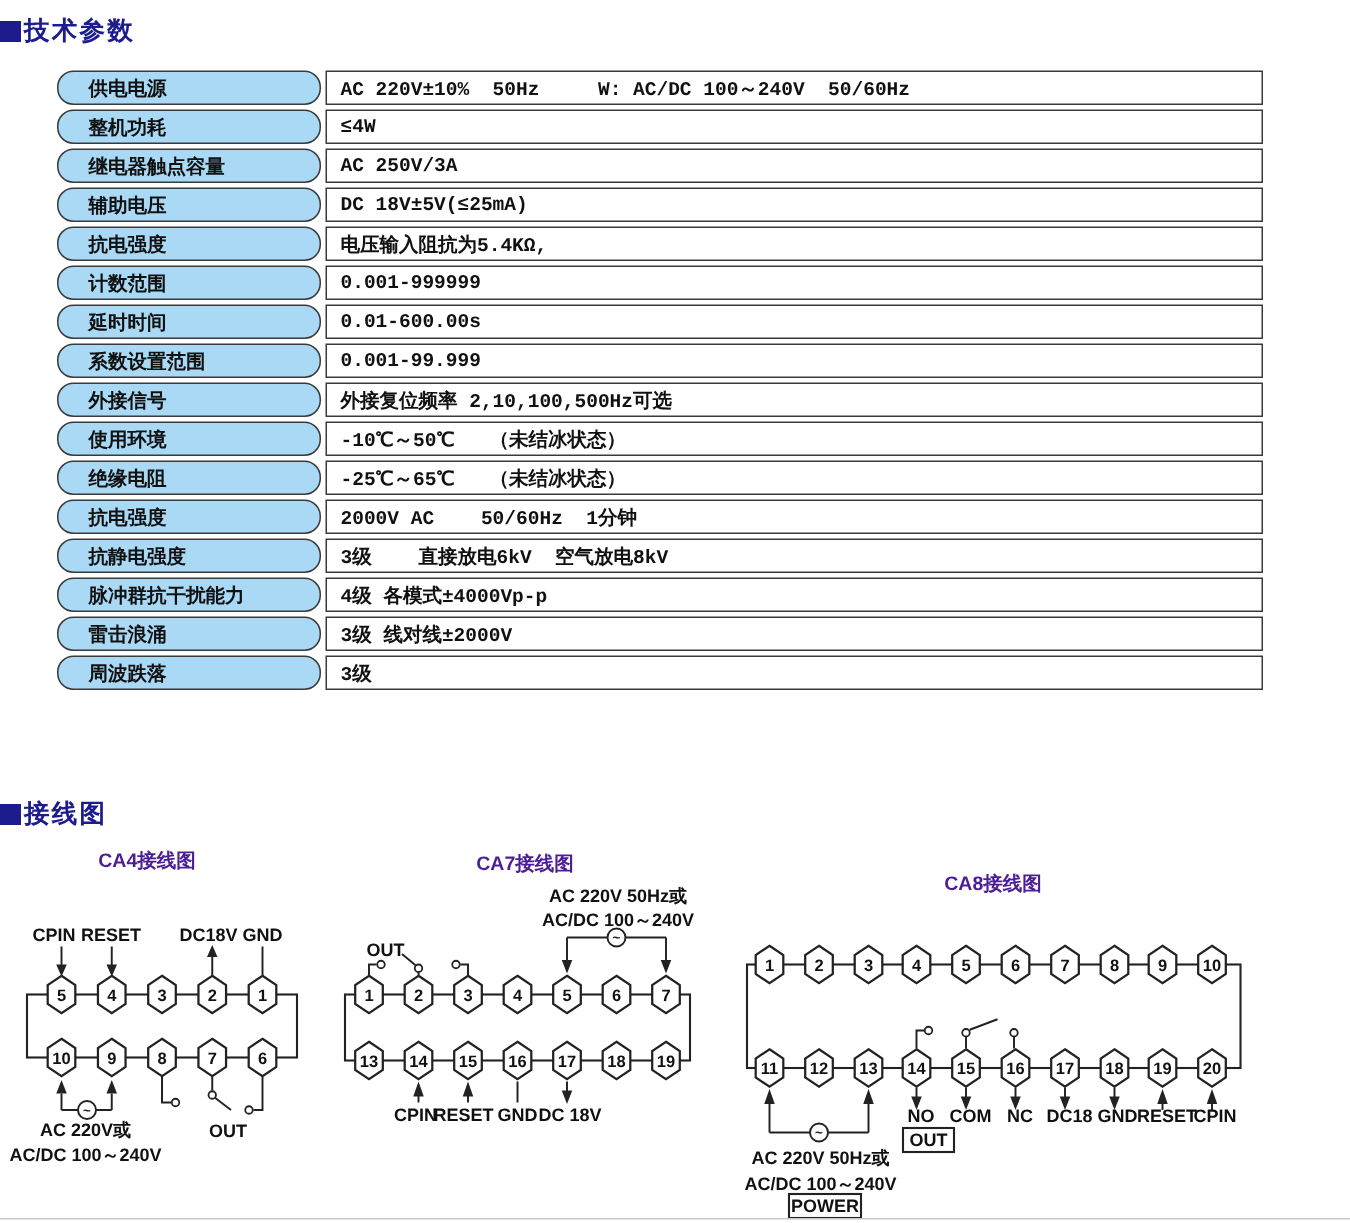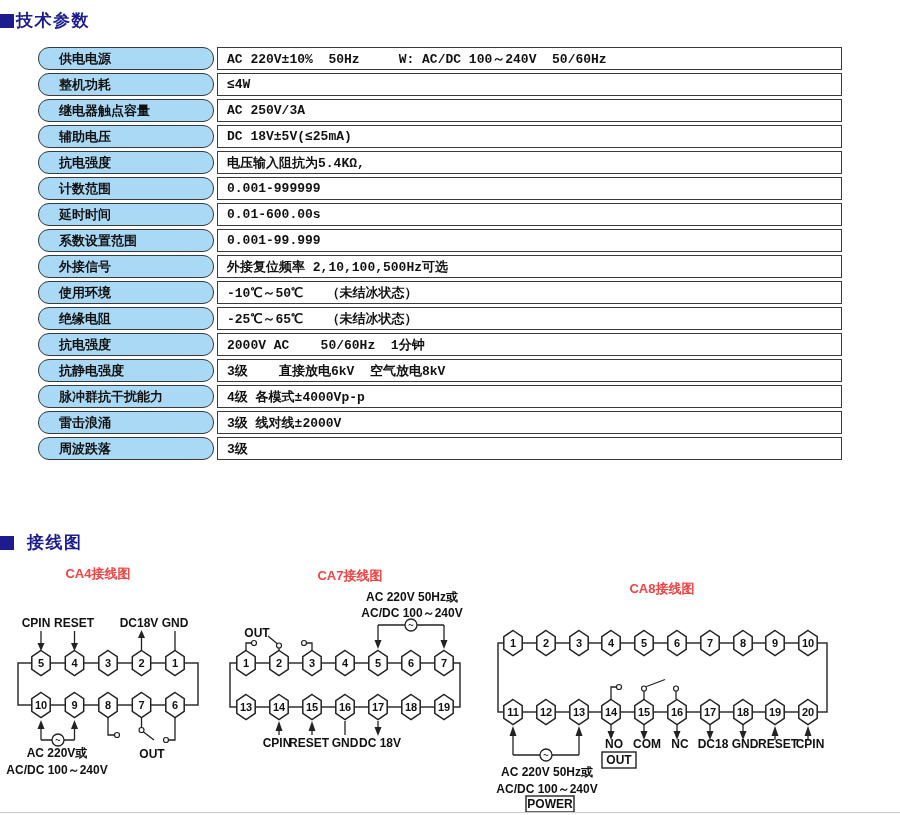--- a/index.html
+++ b/index.html
@@ -4,34 +4,34 @@
 <style>
   html,body{margin:0;padding:0;}
   body{
     width:900px;height:815px;position:relative;background:#ffffff;overflow:hidden;
     font-family:"Liberation Sans",sans-serif;color:#111;
   }
   .section-header{position:absolute;left:0;display:flex;align-items:center;}
   .bullet{width:14px;height:14px;background:#1c1c8e;flex:0 0 auto;}
   .section-title{margin-left:2px;font-size:17px;font-weight:bold;color:#1c1c8e;letter-spacing:1.5px;}
   #hdr1{top:9px;}
-  #hdr2{top:531px;gap:11px;}
+  #hdr2{top:531px;}
 
   table#params{
     position:absolute;left:35px;top:44px;width:810px;
     border-spacing:3px;border-collapse:separate;table-layout:fixed;
   }
   table#params td{
     border:1px solid #3a3a3a;height:21px;font-size:13px;font-weight:600;
     vertical-align:middle;overflow:hidden;
   }
   td.param{width:152px;background:#a9d9f5;padding:0 2px 0 20px;border-radius:11px;}
   td.value{padding:0 2px 0 9px;white-space:pre;font-family:Liberation Mono, monospace;}
 
-  .diagram-title{position:absolute;color:#ef4444;font-weight:bold;font-size:13px;text-align:center;}
+  .diagram-title{position:absolute;color:#4c1d95;font-weight:bold;font-size:13px;text-align:center;}
   #t-ca4{left:58px;top:565px;width:80px;}
   #t-ca7{left:300px;top:567px;width:100px;}
   #t-ca8{left:612px;top:580px;width:100px;}
 
   svg.diagram{position:absolute;overflow:visible;}
   #svg-ca4{left:0;top:603px;}
   #svg-ca7{left:225px;top:585px;}
   #svg-ca8{left:488px;top:590px;}
   svg text{font-family:"Liberation Sans",sans-serif;fill:#111;}
   .dlabel{font-size:12px;font-weight:bold;text-anchor:middle;}

